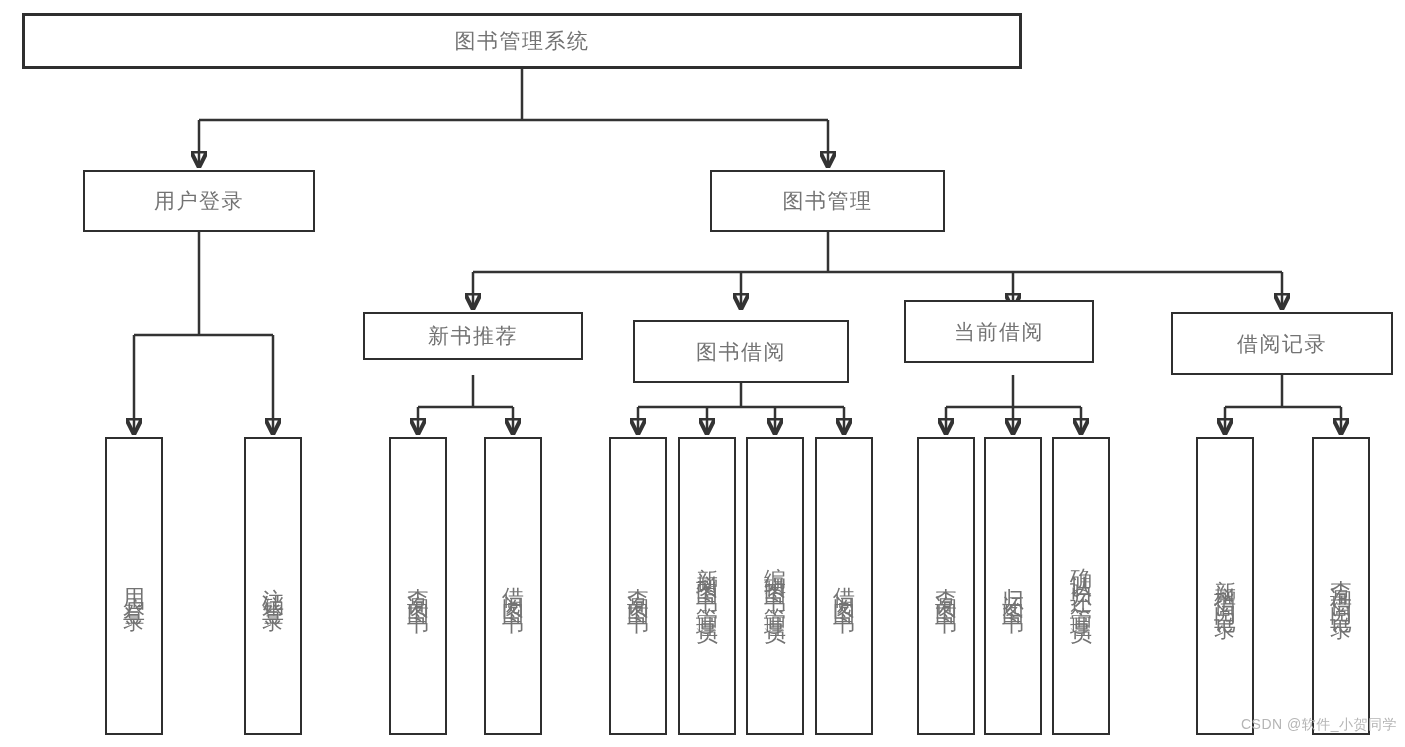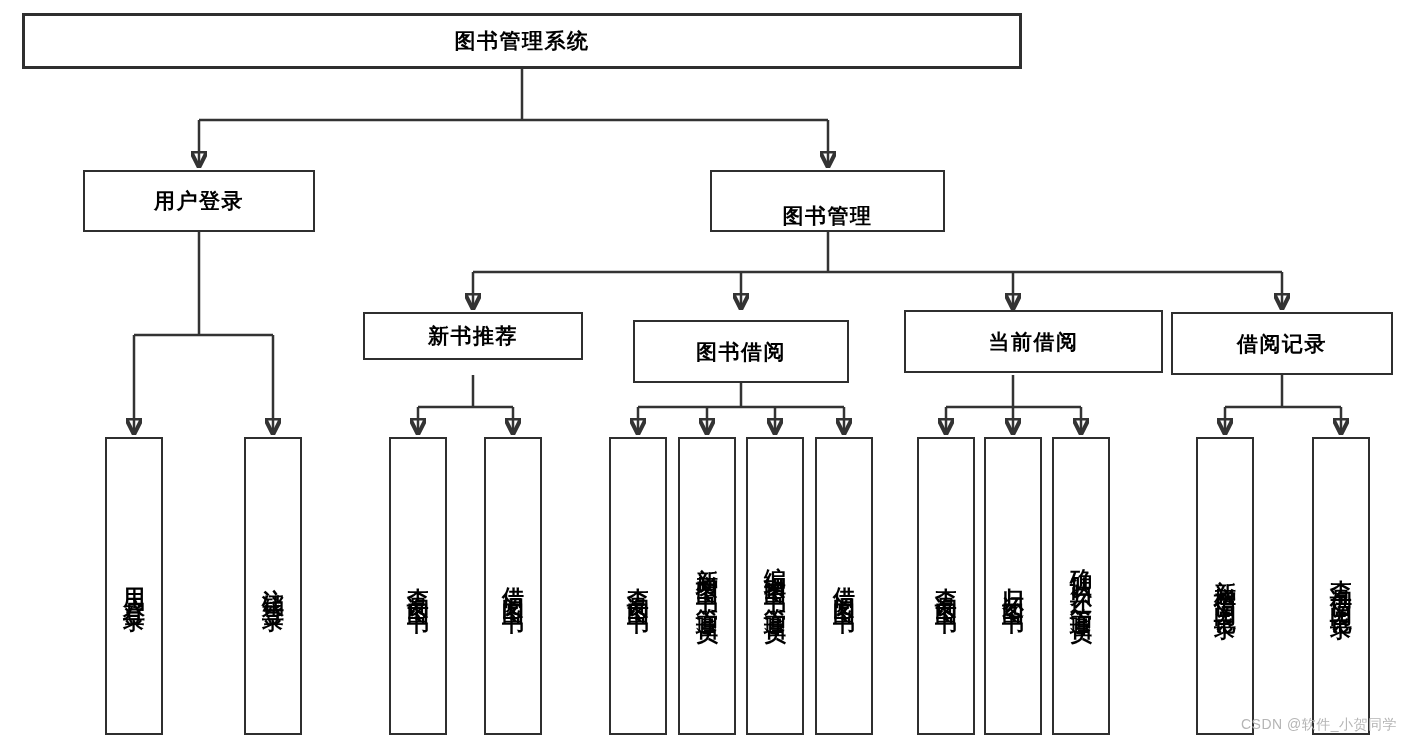--- a/index.html
+++ b/index.html
@@ -27,22 +27,21 @@
     fill: none;
   }
   .box {
     position: absolute;
     box-sizing: border-box;
     background: #ffffff;
     border: 2.5px solid #2f2f2f;
     display: flex;
     align-items: center;
     justify-content: center;
-    color: #000000;
-    font-weight: bold;
+    color: #737373;
   }
   .hbox {
     font-size: 21px;
     letter-spacing: 1.5px;
   }
   .root-box {
     border-width: 3px;
     font-size: 21px;
   }
   .vbox {
@@ -115,31 +114,31 @@
     <path marker-end="url(#arr)" d="M1341,407 V433"></path>
   </svg>
 
   <div class="box hbox root-box" style="left:22px; top:13px; width:1000px; height:56px;">
     <span>图书管理系统</span>
   </div>
 
   <div class="box hbox" style="left:83px; top:170px; width:232px; height:62px;">
     <span>用户登录</span>
   </div>
-  <div class="box hbox" style="left:710px; top:170px; width:235px; height:62px;align-items:flex-end;">
+  <div class="box hbox" style="left:710px; top:170px; width:235px; height:62px;">
     <span>图书管理</span>
   </div>
 
   <div class="box hbox" style="left:363px; top:312px; width:220px; height:48px;">
     <span>新书推荐</span>
   </div>
   <div class="box hbox" style="left:633px; top:312px; width:216px; height:63px;margin-top:8px;">
     <span>图书借阅</span>
   </div>
-  <div class="box hbox" style="left:904px; top:310px; width:259px; height:63px;">
+  <div class="box hbox" style="left:904px; top:300px; width:190px; height:63px;">
     <span>当前借阅</span>
   </div>
   <div class="box hbox" style="left:1171px; top:312px; width:222px; height:63px;">
     <span>借阅记录</span>
   </div>
 
   <div class="box vbox" style="left:105px;">
     <span class="vtext">用户登录</span>
   </div>
   <div class="box vbox" style="left:244px;">

